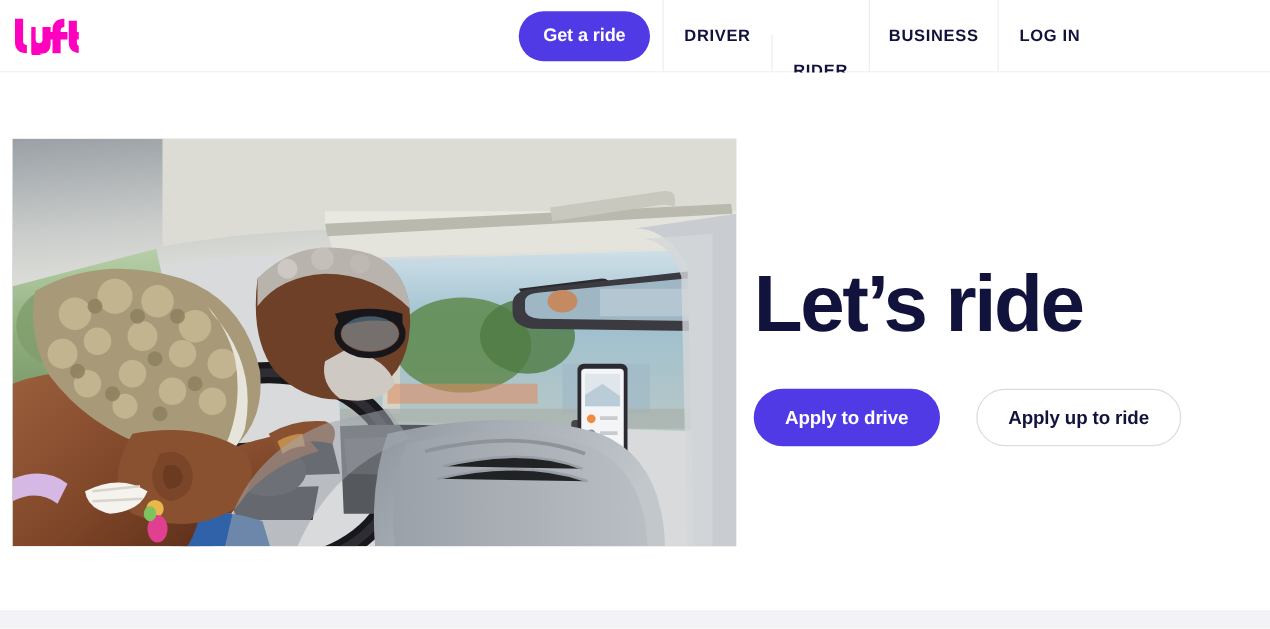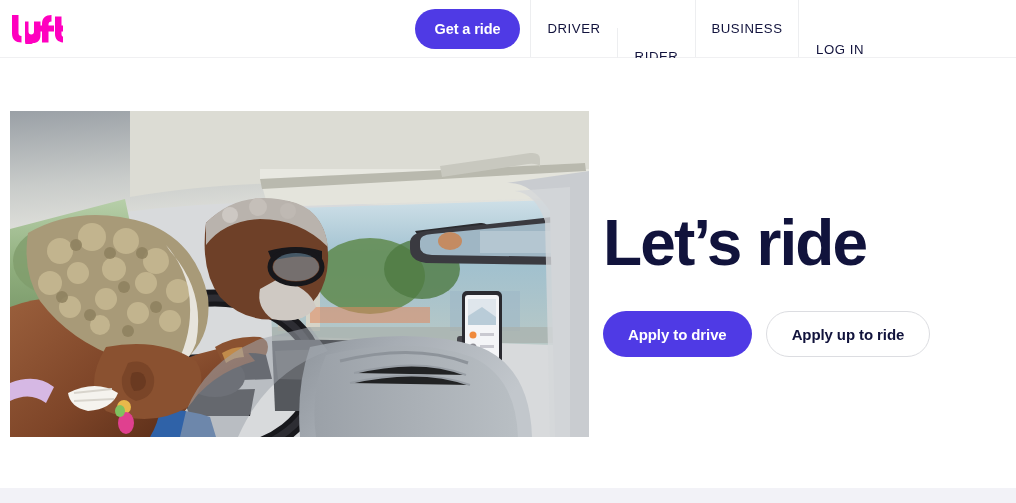--- a/index.html
+++ b/index.html
@@ -72,32 +72,32 @@
     white-space: nowrap;
   }
 
   .nav-item {
     display: flex;
     align-items: center;
     justify-content: center;
     border-left: 1px solid #edeef0;
     color: #12133d;
     font-size: 13.2px;
-    font-weight: normal;
+    font-weight: bold;
     letter-spacing: 0.55px;
     text-transform: uppercase;
     cursor: pointer;
     white-space: nowrap;
     padding: 0 17px;
     height: 100%;
   }
   .nav-item.w-driver   { width: 87px; }
   .nav-item.w-rider    { width: 78px; margin-top: 28px; }
   .nav-item.w-business { width: 103px; }
-  .nav-item.w-login    { width: 83px; align-items: flex-end; }
+  .nav-item.w-login    { width: 83px; }
   .nav-item.w-signup   { width: 136px; justify-content: flex-start; padding-left: 19px; }
 
   
   .hero {
     position: absolute;
     top: 58px; left: 0;
     width: 1016px;
     height: 430px;
     background: #ffffff;
   }
@@ -128,21 +128,21 @@
     font-weight: bold;
     letter-spacing: -1.9px;
     line-height: 1.0;
     white-space: nowrap;
   }
 
   .hero-actions {
     margin-top: 36px;
     display: flex;
     align-items: center;
-    gap: 14px;
+    gap: 29px;
   }
 
   .btn-primary {
     background: #4f3ae5;
     color: #ffffff;
     border: none;
     border-radius: 28px;
     font-family: "Liberation Sans", sans-serif;
     font-size: 15px;
     font-weight: bold;

